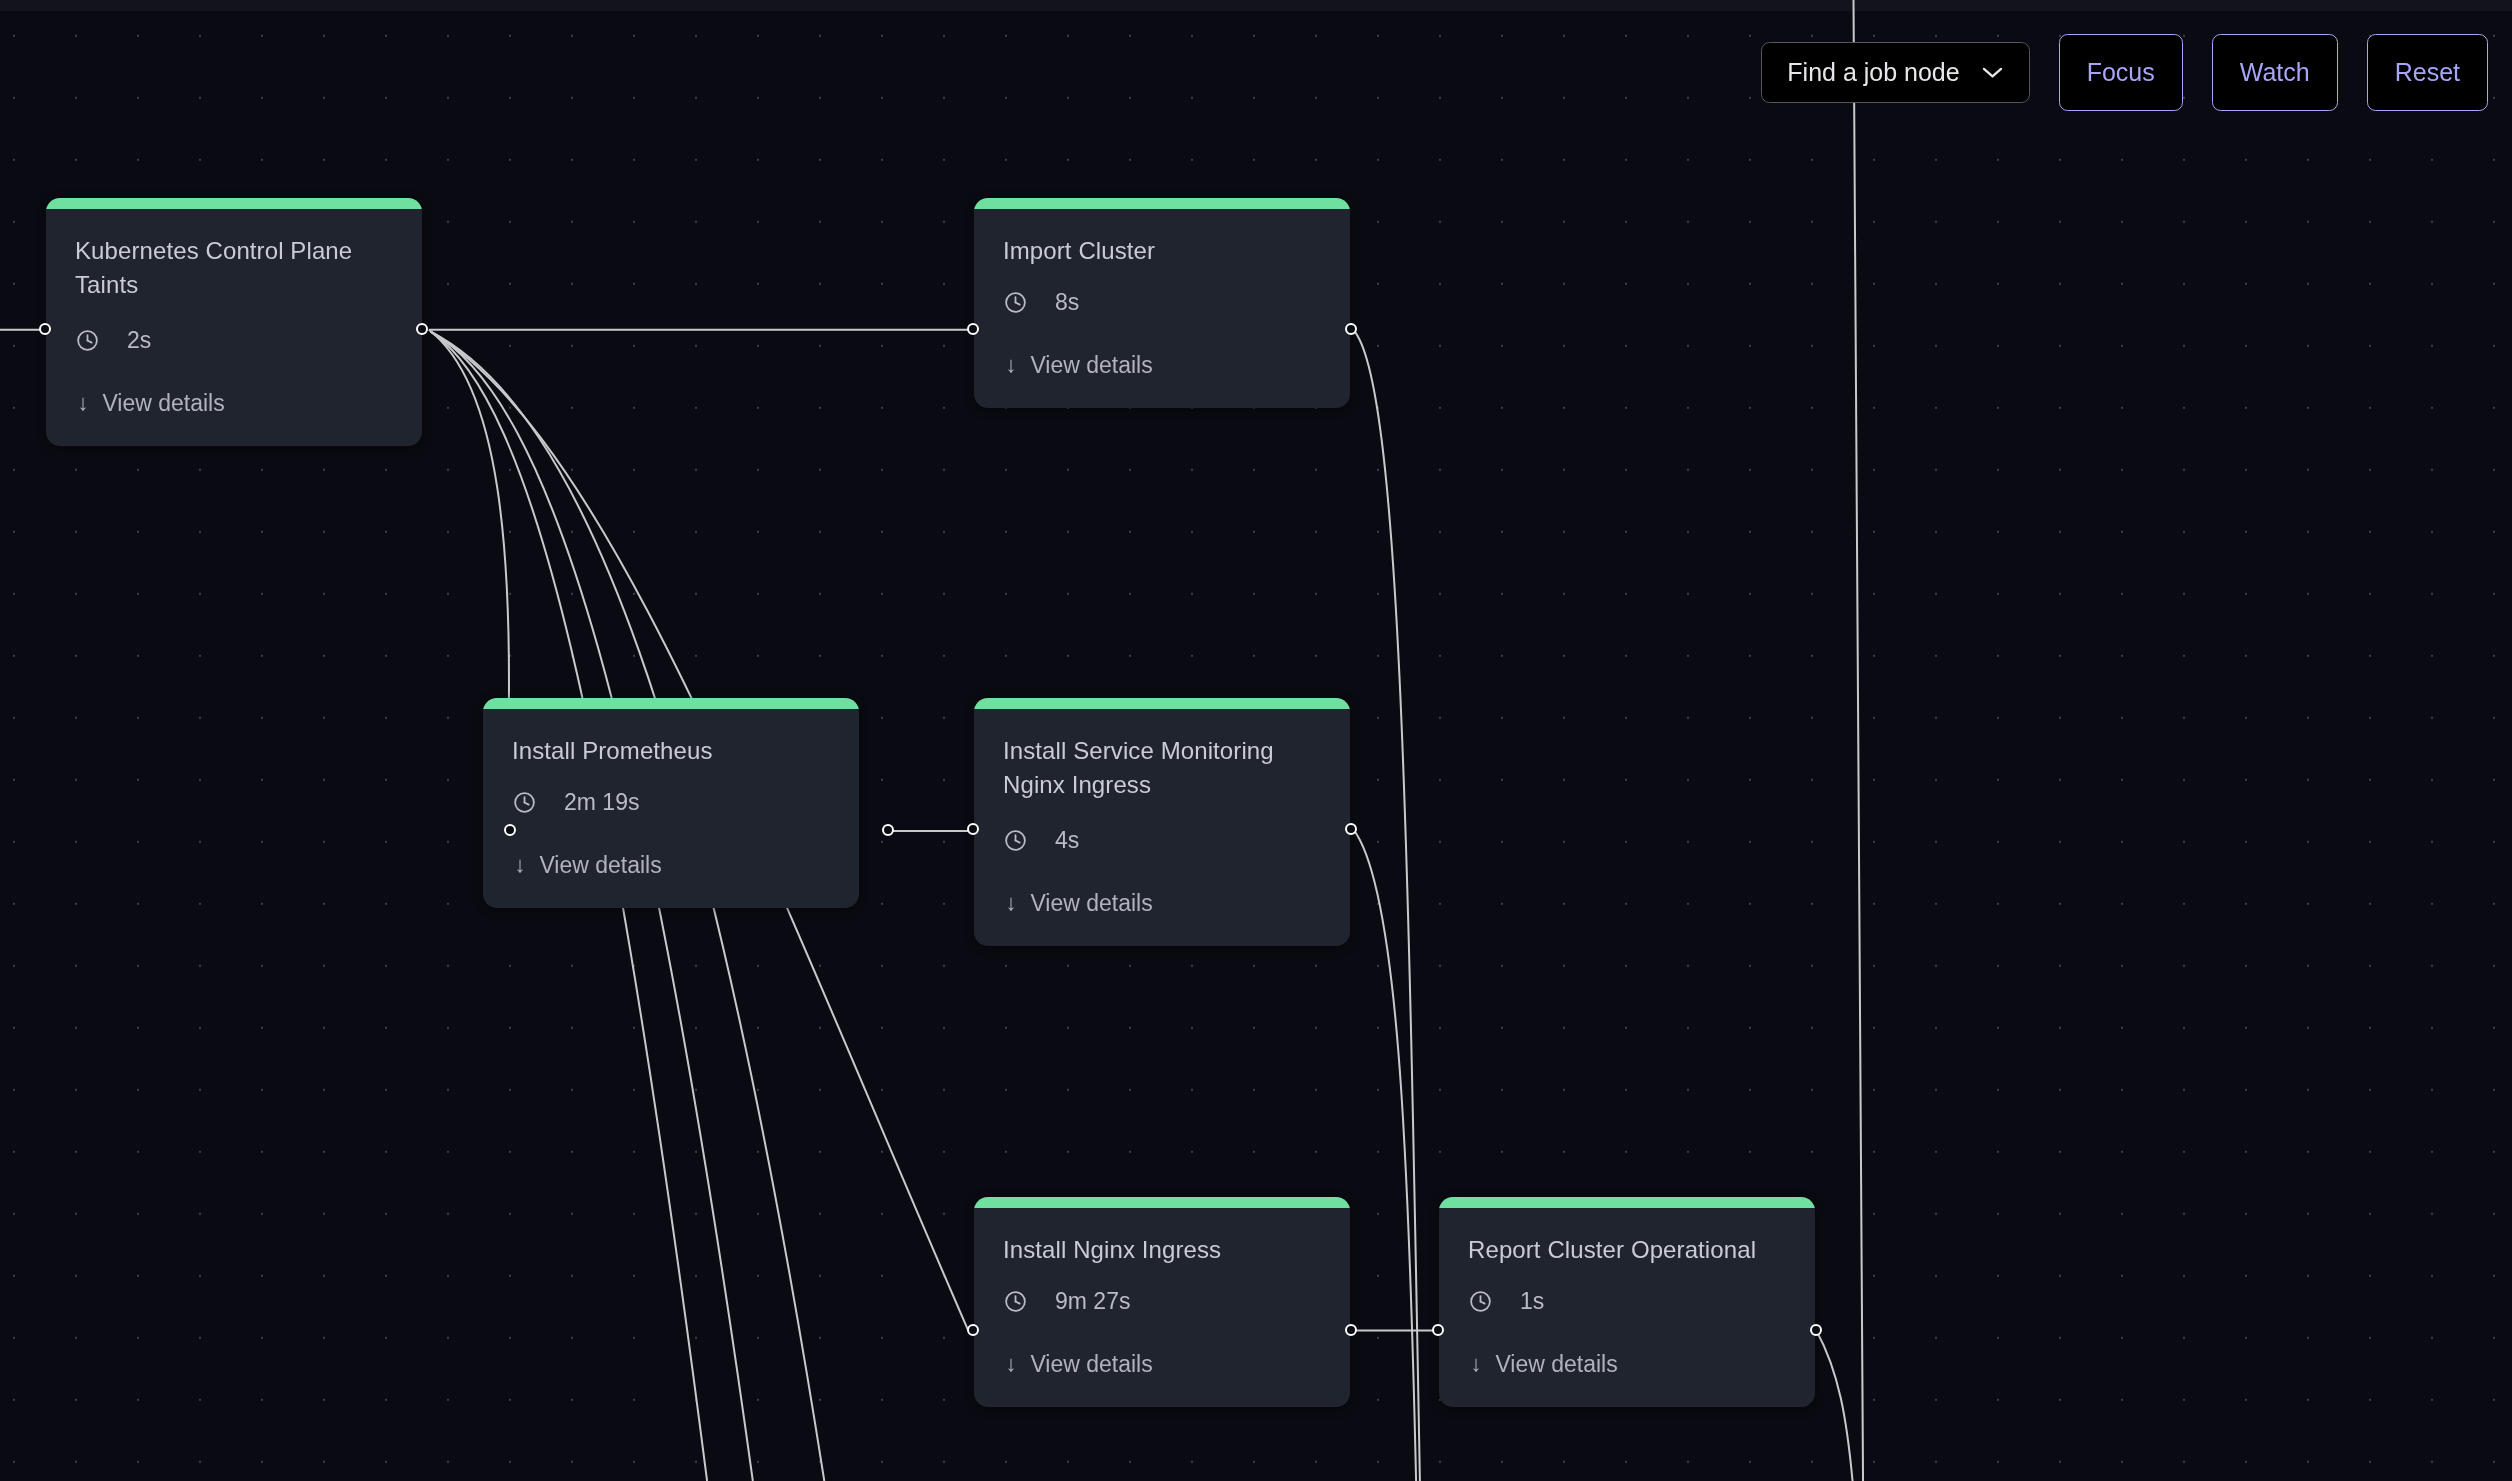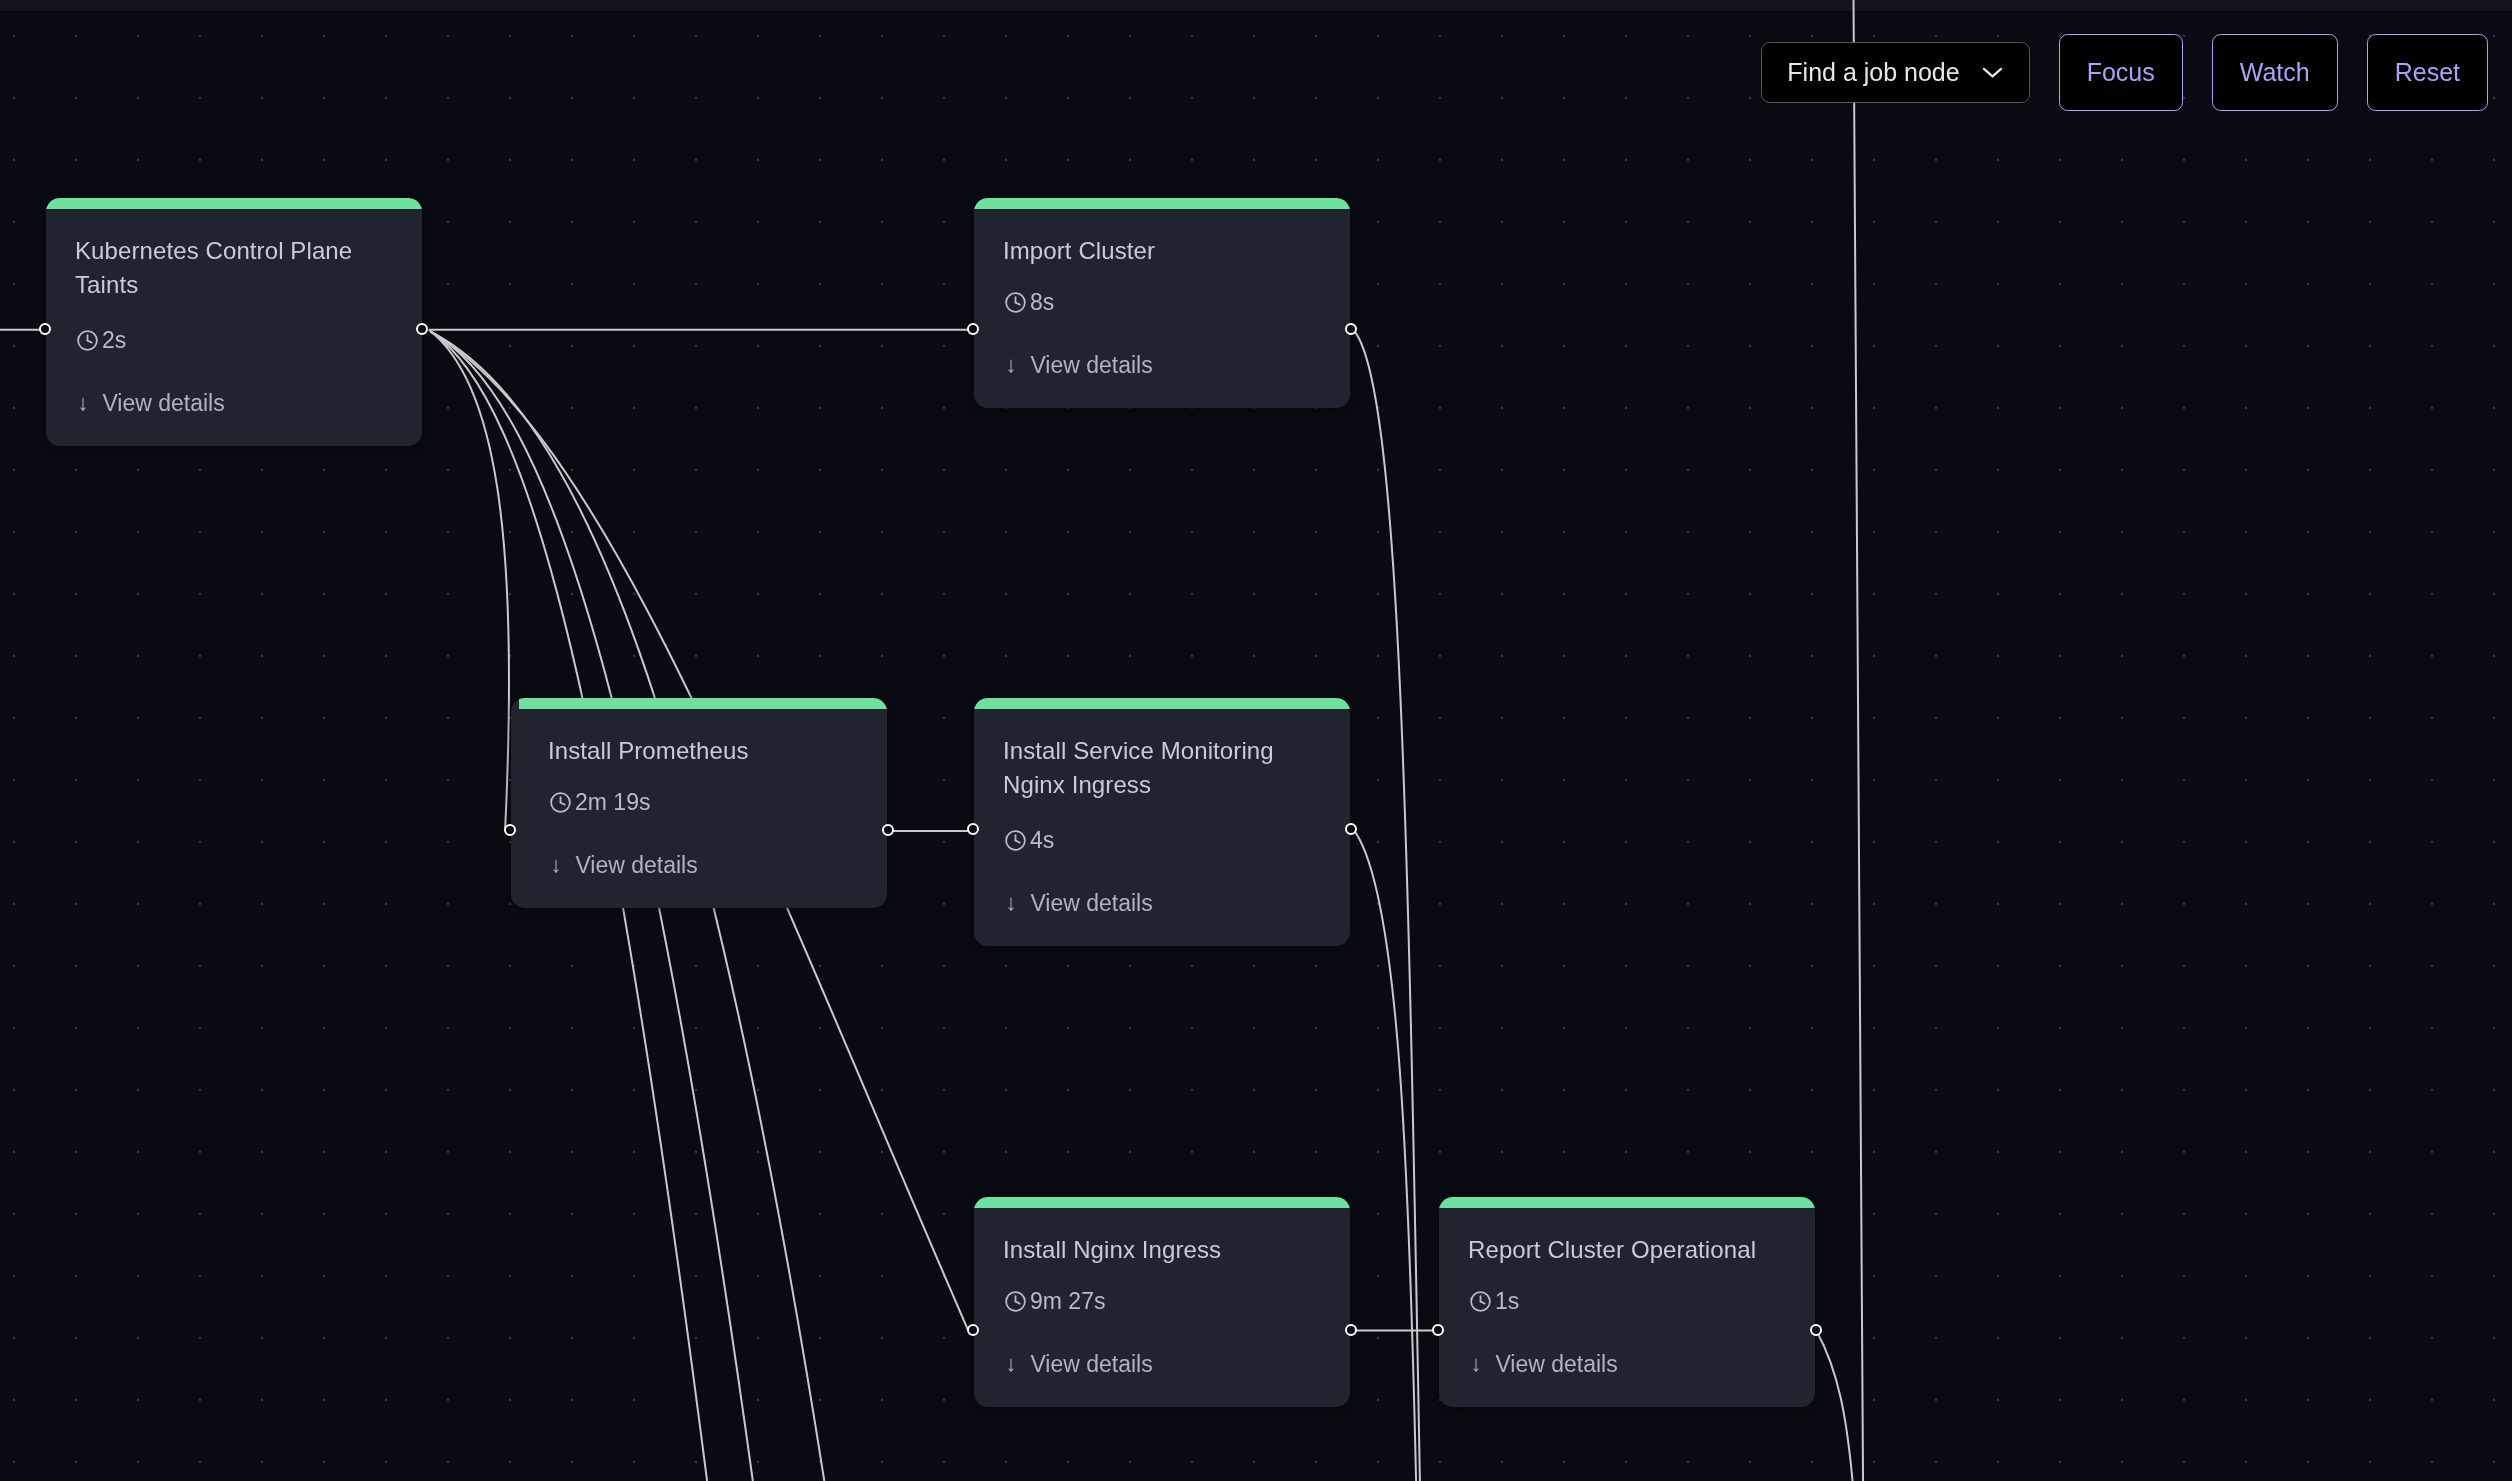--- a/index.html
+++ b/index.html
@@ -38,21 +38,21 @@
   .node-title {
     font-size:24px;
     line-height:34px;
     color:#c9ccd6;
     font-weight:400;
     letter-spacing:0.1px;
     min-height:34px;
   }
   .node-title.two-line { min-height:69px; }
   .node-meta {
-    display:flex; align-items:center; gap:2px;
+    display:flex; align-items:center; gap:27px;
     margin-top:24px;
   }
   .node-meta.shift { margin-top:21px; }
   .node-duration { font-size:23px; color:#b9bcc6; }
   .node-details {
     display:flex; align-items:center; gap:11.4px;
     margin-top:36px;
   }
   .node-details-label { font-size:23px; color:#b0b3be; }
   .arrow-down-icon {
@@ -169,21 +169,21 @@
       </div>
       <div class="node-details">
         <span class="arrow-down-icon">↓</span>
         <span class="node-details-label">View details</span>
       </div>
     </div>
   </div>
   <div class="handle" style="left:967px; top:323px;"></div>
   <div class="handle" style="left:1345px; top:323px;"></div>
 
-  <div class="node" style="left:511px; top:698px;padding-left:8px;">
+  <div class="node" style="left:483px; top:698px;">
     <div class="node-accent"></div>
     <div class="node-body">
       <div class="node-title">Install Prometheus</div>
       <div class="node-meta shift">
         <svg class="clock-icon" viewBox="0 0 24 24">
           <circle cx="12" cy="12" r="9" stroke-width="1.7"></circle>
           <line x1="12" y1="12" x2="12" y2="6.8" stroke-width="1.7" stroke-linecap="round"></line>
           <line x1="12" y1="12" x2="16" y2="14" stroke-width="1.7" stroke-linecap="round"></line>
         </svg>
         <span class="node-duration">2m 19s</span>

